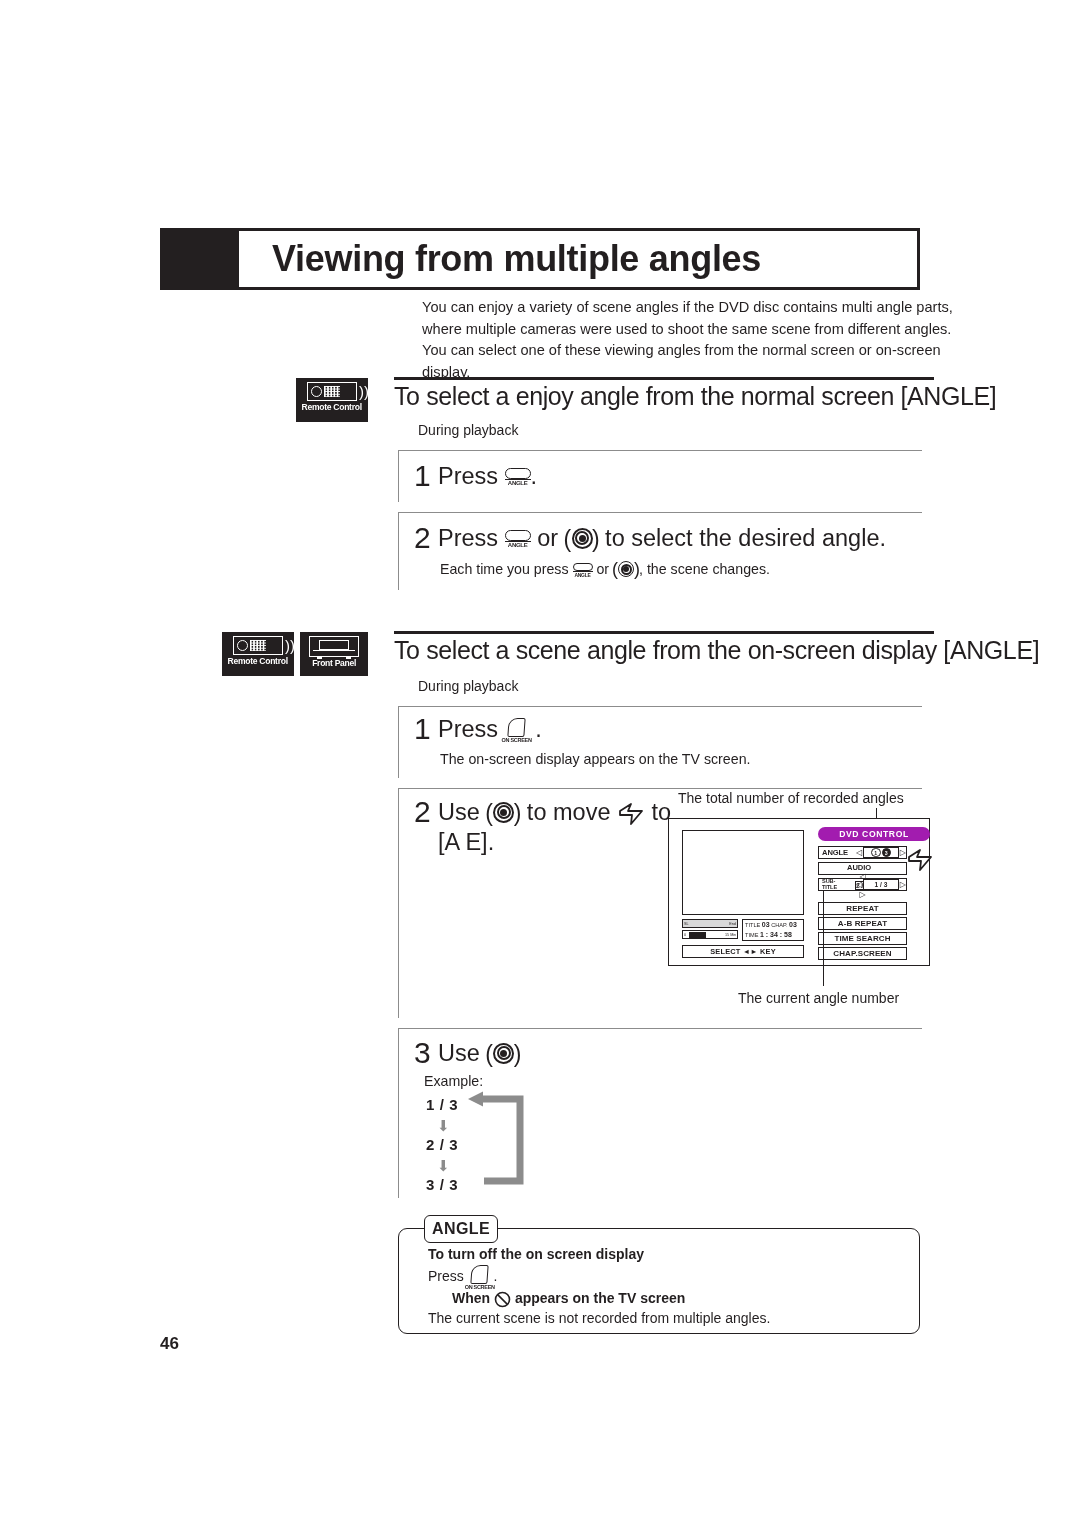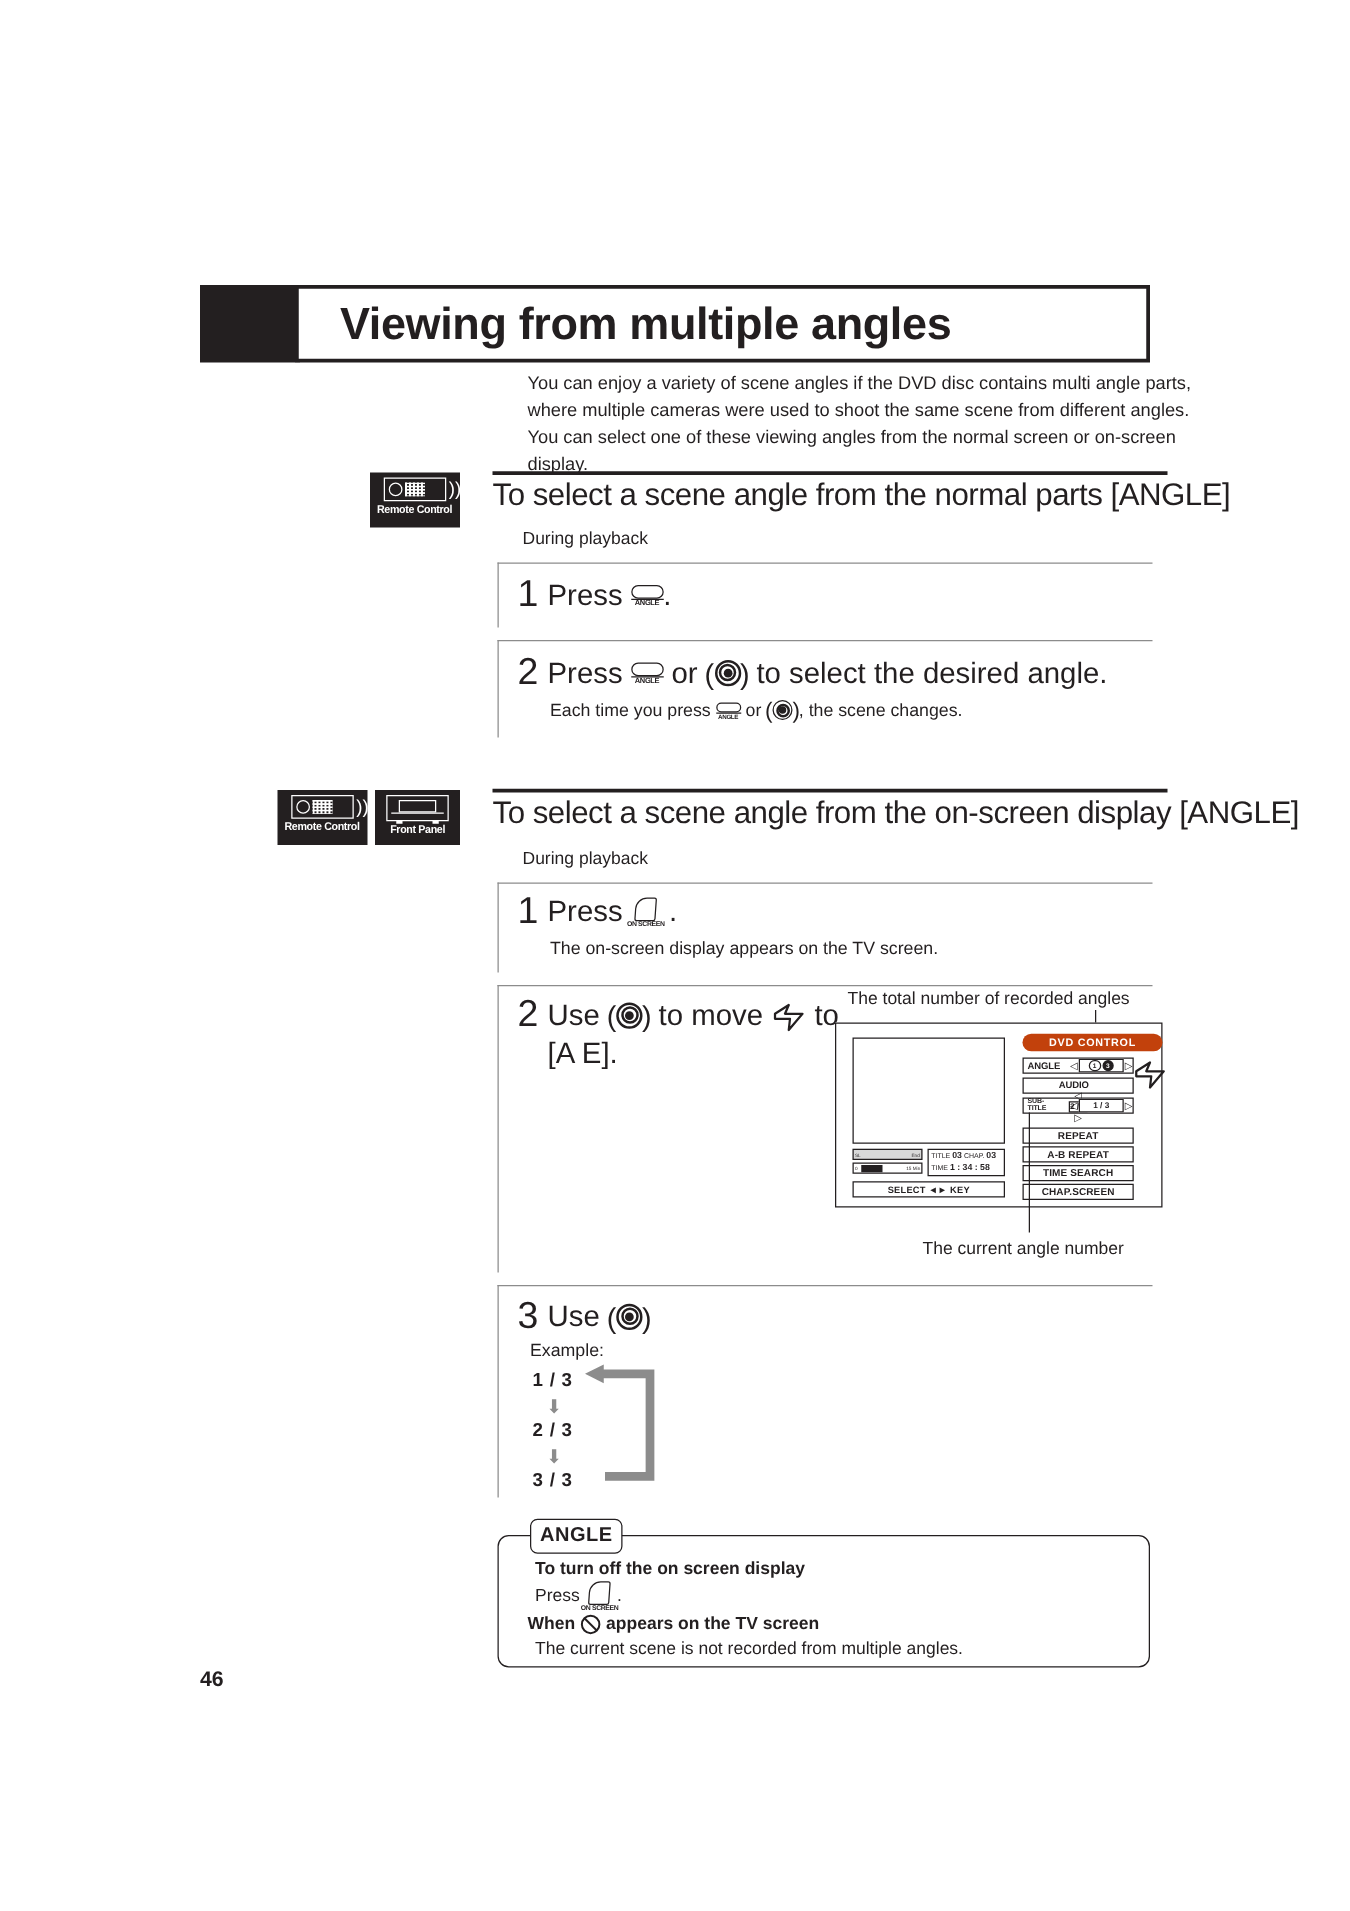--- a/index.html
+++ b/index.html
@@ -190,21 +190,21 @@
   .osd-meta .ln2 { top:11px; font-size:5.6px; }
   .osd-meta b { font-size:7px; }
   .osd-select {
     position:absolute; left:14px; top:127px; width:122px; height:13px;
     border:1.3px solid #231f20; box-sizing:border-box;
     display:flex; align-items:center; justify-content:center;
     font-size:7.4px; font-weight:bold; letter-spacing:0.2px; color:#231f20;
   }
   .osd-title {
     position:absolute; left:150px; top:9px; width:112px; height:14px;
-    background:#c2410c; border-radius:8px; color:#fff;
+    background:#a21caf; border-radius:8px; color:#fff;
     display:flex; align-items:center; justify-content:center;
     font-size:8.6px; font-weight:bold; letter-spacing:0.6px;
   }
   .osd-row {
     position:absolute; left:150px; width:89px; height:13px;
     border:1.3px solid #231f20; box-sizing:border-box;
     display:flex; align-items:center;
   }
   .osd-row .rlab {
     font-size:7.6px; font-weight:bold; color:#231f20; padding-left:3px; width:34px;
@@ -272,21 +272,21 @@
   <div class="devtag" style="left:296px; top:378px; width:72px; height:44px;">
     <div class="rc-body">
       <div class="rc-disc"></div>
       <div class="rc-grid"></div>
       <div class="rc-waves">))</div>
     </div>
     <div class="tagname">Remote Control</div>
   </div>
 
   <div class="sec-rule-top" style="left:394px; top:377px; width:540px;"></div>
-  <div class="sec-title" style="left:394px; top:382px;">To select a scene angle from the normal parts [ANGLE]</div>
+  <div class="sec-title" style="left:394px; top:382px;">To select a enjoy angle from the normal screen [ANGLE]</div>
   <div class="sec-sub" style="left:418px; top:422px;">During playback</div>
 
   <div class="steprule" style="left:398px; top:450px; width:524px;"></div>
   <div class="stepbar" style="left:398px; top:450px; height:52px;"></div>
   <div class="stepnum" style="left:414px; top:461px;">1</div>
   <div class="steptext" style="left:438px; top:461px;">
     <span>Press</span>
     <span class="ico ico-angle">
       <span class="cap"></span>
       <span class="lbl">ANGLE</span>
@@ -498,21 +498,21 @@
 
   <div class="note-h" style="left:428px; top:1246px;">To turn off the on screen display</div>
   <div class="note-p" style="left:428px; top:1265px;">
     <span>Press</span>
     <span class="ico ico-onscr nb">
       <span class="cap"></span>
       <span class="lbl">ON SCREEN</span>
     </span>
     <span>.</span>
   </div>
-  <div class="note-h" style="left:422px; top:1290px;">
+  <div class="note-h" style="left:452px; top:1290px;">
     <span>When</span>
     <span class="ico ico-noangle">
       <svg width="17" height="17" viewBox="0 0 17 17">
         <circle cx="8.5" cy="8.5" r="7" fill="none" stroke="#231f20" stroke-width="1.6"></circle>
         <line x1="3.6" y1="3.6" x2="13.4" y2="13.4" stroke="#231f20" stroke-width="1.6"></line>
       </svg>
     </span>
     <span>appears on the TV screen</span>
   </div>
   <div class="note-p" style="left:428px; top:1310px;">The current scene is not recorded from multiple angles.</div>

